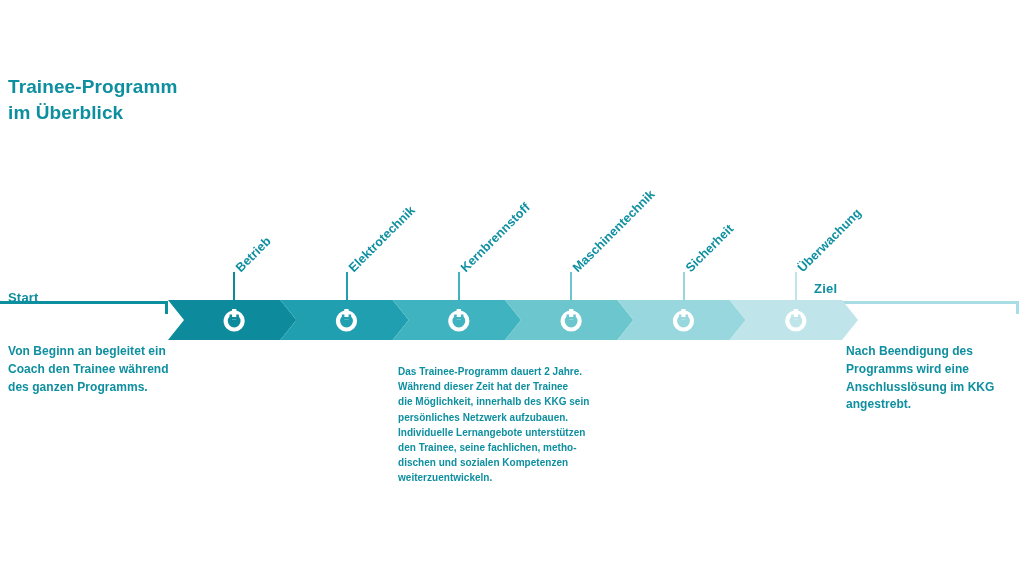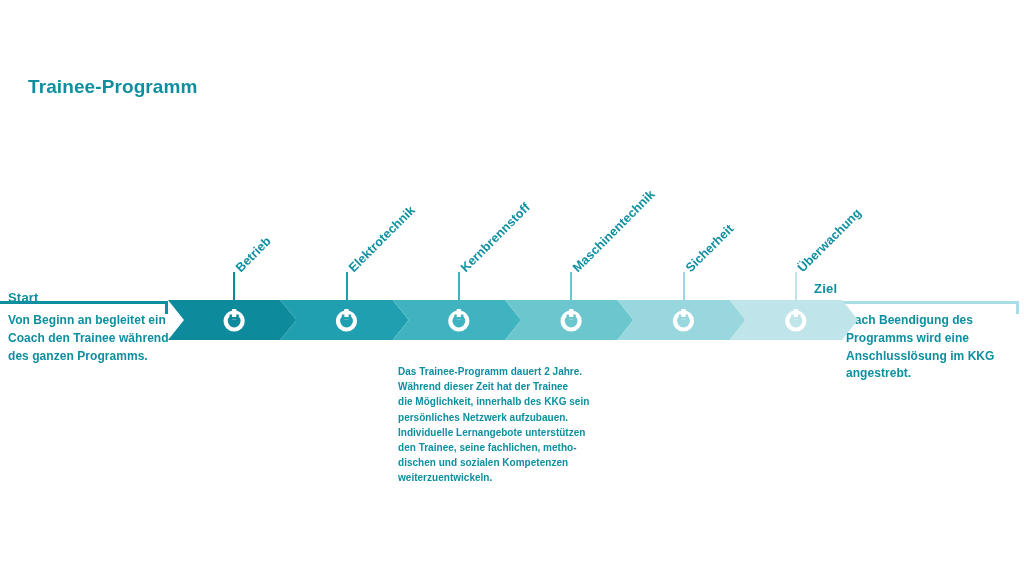--- a/index.html
+++ b/index.html
@@ -25,21 +25,21 @@
   #title-block {
     position: absolute;
     left: 8px;
     top: 74px;
     color: #0e8fa0;
     font-size: 19px;
     font-weight: bold;
     line-height: 1.35;
     letter-spacing: 0.1px;
   }
-  #title-block .tl { display: block; white-space: pre; margin-left: 20px; }
+  #title-block .tl { display: block; white-space: pre; }
 
   
   .endpoint-heading {
     position: absolute;
     color: #0e8fa0;
     font-size: 13px;
     font-weight: bold;
     letter-spacing: 0.2px;
   }
   #start-heading { left: 8px; top: 290px; }
@@ -82,20 +82,21 @@
 
   
   .endpoint-text {
     position: absolute;
     color: #0e8fa0;
     font-size: 12px;
     font-weight: bold;
     line-height: 1.48;
     white-space: pre-line;
     letter-spacing: 0.05px;
+    margin-top: 31px;
   }
   #start-text { left: 8px; top: 312px; width: 185px; }
   #ziel-text  { left: 846px; top: 312px; width: 180px; }
 
   
   #track {
     position: absolute;
     left: 168px;
     top: 300px;
     width: 690px;
@@ -135,20 +136,21 @@
     letter-spacing: 0.02px;
   }
 </style>
 </head>
 <body>
 
 <div class="canvas">
 
   <div id="title-block">
     <span class="tl">Trainee-Programm</span>
+    <span class="tl">im Überblick</span>
   </div>
 
   <div class="endpoint-heading" id="start-heading">Start</div>
   <div class="endpoint-rule" id="start-rule" style="background: rgb(14, 143, 160);"></div>
   <div class="endpoint-text" id="start-text">Von Beginn an begleitet ein
 Coach den Trainee während
 des ganzen Programms.</div>
 
   <div class="endpoint-heading" id="ziel-heading">Ziel</div>
   <div class="endpoint-rule" id="ziel-rule" style="background: rgb(169, 221, 229);"></div>

